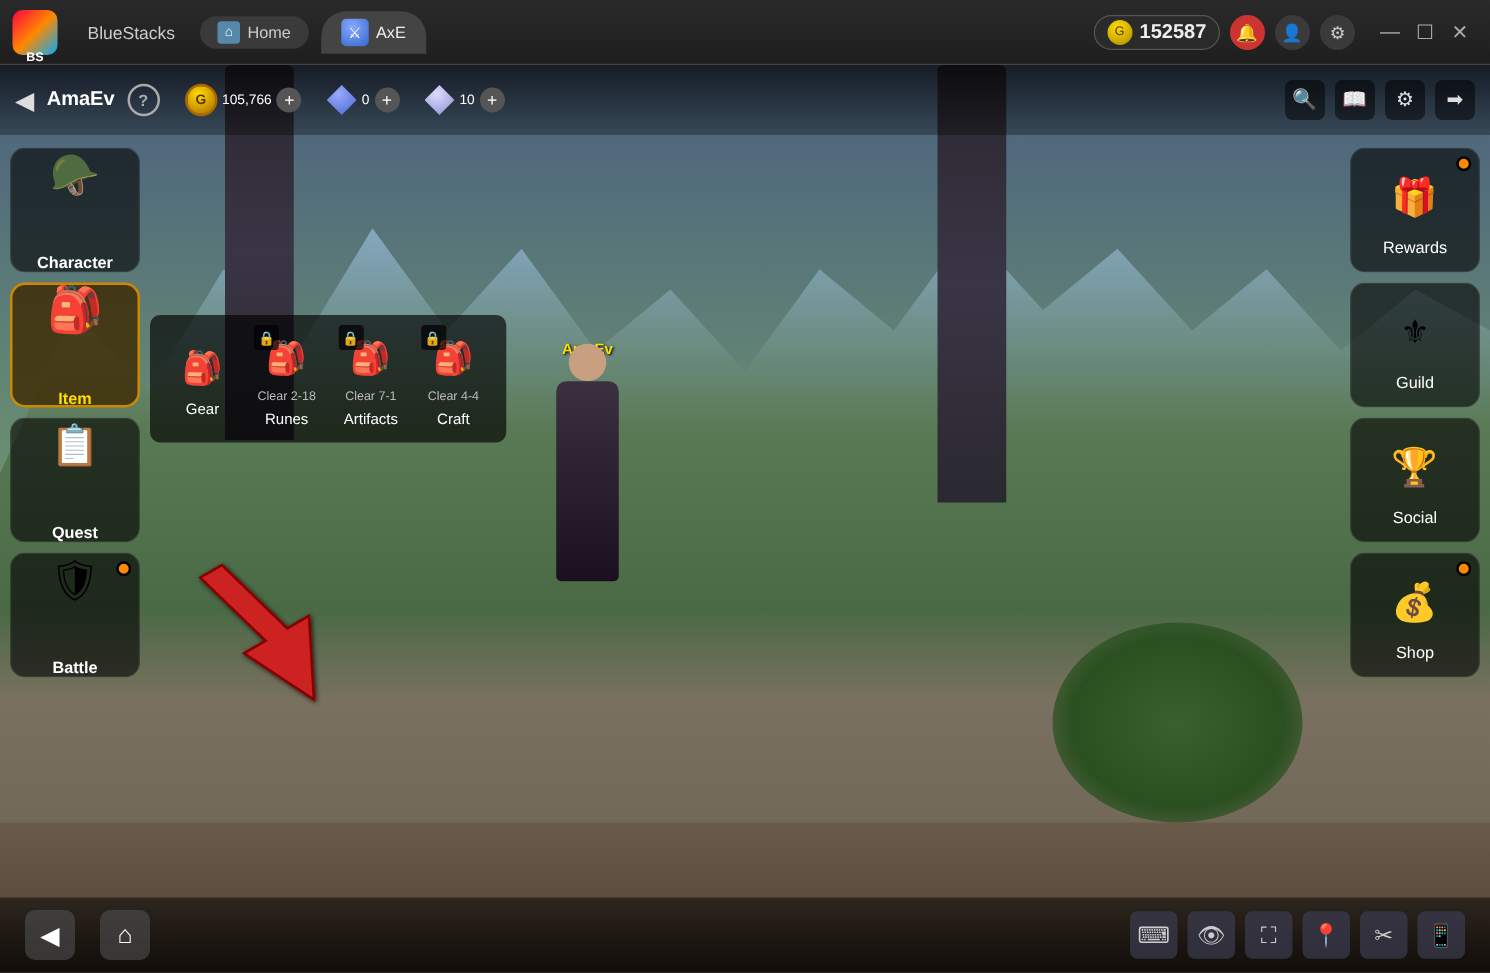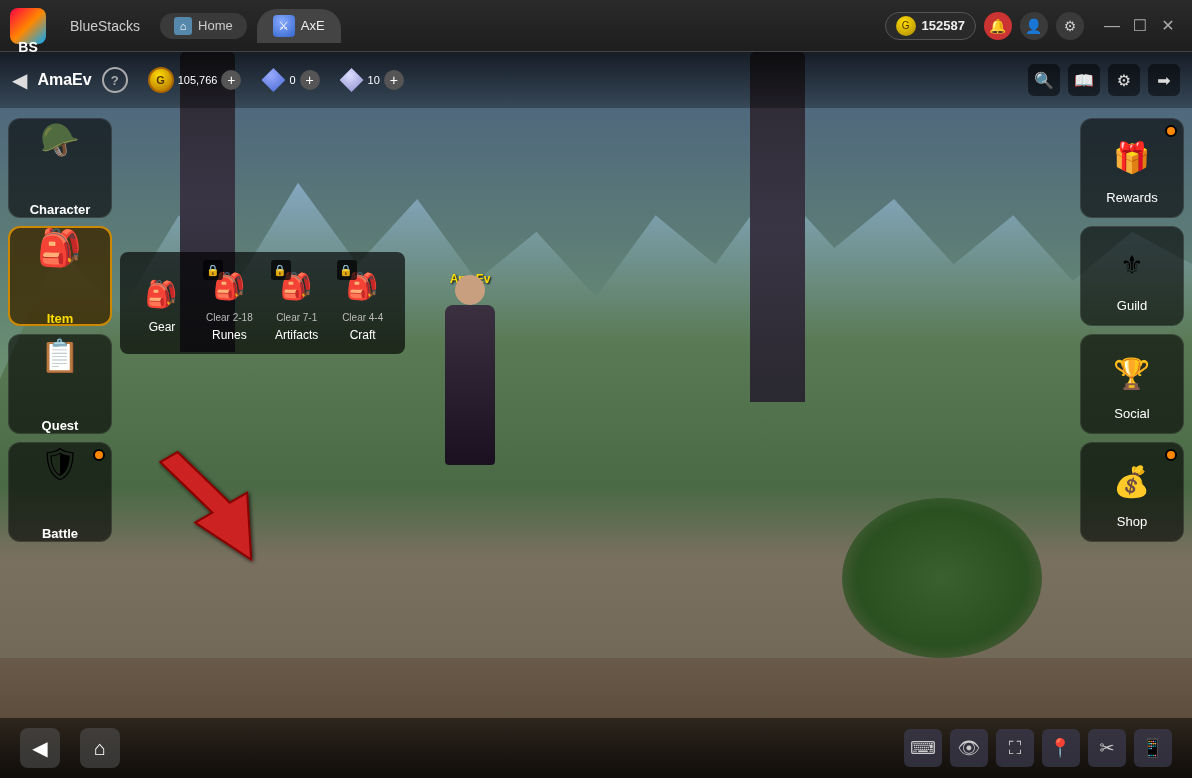--- a/index.html
+++ b/index.html
@@ -67,21 +67,21 @@
     .bs-coin-area {
       display: flex; align-items: center; gap: 6px;
       background: #2a2a2a; border: 1px solid #555; border-radius: 20px;
       padding: 3px 10px;
     }
     .coin-icon {
       width: 20px; height: 20px; background: radial-gradient(circle at 40% 30%, #fd0, #a80);
       border-radius: 50%; display: flex; align-items: center; justify-content: center;
       font-size: 10px; color: #530;
     }
-    .coin-amount { color: #eee; font-size: 13px; font-weight: bold; }
+    .coin-amount { color: #eee; font-size: 16px; font-weight: bold; }
     .bs-ctrl-btn {
       width: 28px; height: 28px; border-radius: 50%;
       background: #3a3a3a; display: flex; align-items: center; justify-content: center;
       color: #ccc; font-size: 14px; cursor: pointer;
     }
     .bs-ctrl-btn.red { background: #c33; color: white; }
     .bs-window-btns { display: flex; gap: 4px; margin-left: 8px; }
     .win-btn {
       width: 24px; height: 24px; display: flex; align-items: center; justify-content: center;
       color: #aaa; font-size: 16px; cursor: pointer;
@@ -348,21 +348,21 @@
       background: radial-gradient(ellipse at center, #3a6030 0%, #2a5020 60%, transparent 100%);
       border-radius: 50%;
       z-index: 20;
     }
   </style>
 </head>
 <body>
 
 <div id="titlebar">
   <div class="bs-logo">
-    <span style="font-size:14px;font-weight:900;color:white;margin-top:42px;">BS</span>
+    <span style="font-size:10px;font-weight:900;color:white;margin-top:42px;">BS</span>
   </div>
   <span class="bs-title">BlueStacks</span>
   <div class="bs-home-btn">
     <div class="bs-home-icon">⌂</div>
     <span>Home</span>
   </div>
   <div class="bs-tab">
     <div class="bs-tab-icon">⚔</div>
     <span>AxE</span>
   </div>

